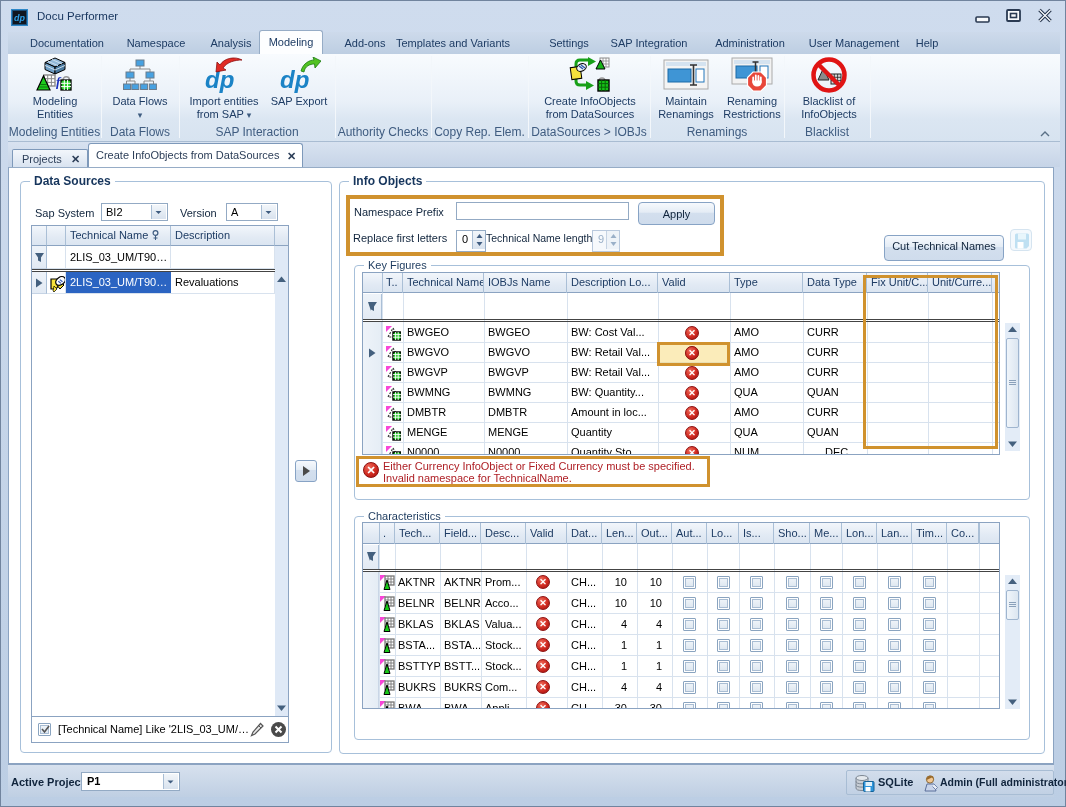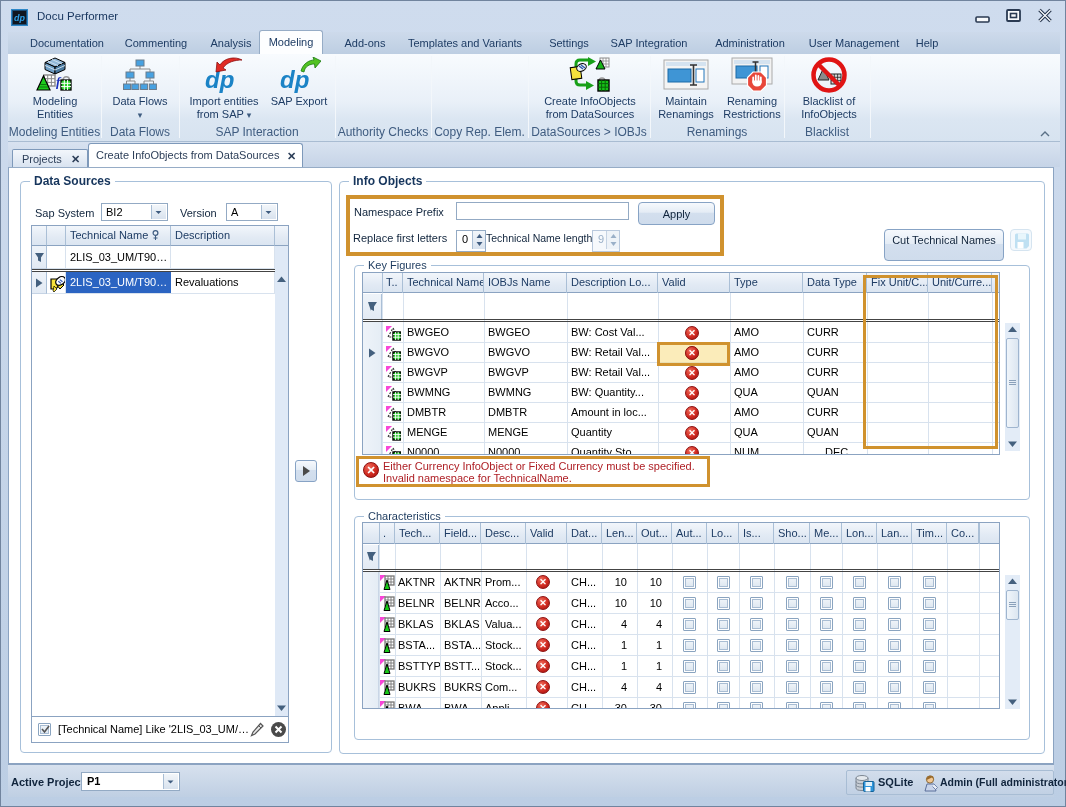--- a/index.html
+++ b/index.html
@@ -74,25 +74,25 @@
         <rect x="1" y="1" width="13" height="11" rx="1" fill="#f8fafc" stroke="#2a3a52" stroke-width="1.8"></rect>
         <rect x="4.5" y="4.5" width="6" height="4" fill="none" stroke="#2a3a52" stroke-width="1.6"></rect>
       </svg>
     <svg class="winbtn" style="left:1036px;top:7px" width="16" height="15" viewBox="0 0 16 15">
         <path d="M2.5 2 L13.5 13 M13.5 2 L2.5 13" stroke="#24344c" stroke-width="3.4"></path>
         <path d="M2.5 2 L13.5 13 M13.5 2 L2.5 13" stroke="#fdfeff" stroke-width="1.2"></path>
       </svg>
   </div>
   <div id="menurow">
     <div class="mtab" style="left:12px;width:94px">Documentation</div>
-    <div class="mtab" style="left:106px;width:84px">Commenting</div>
+    <div class="mtab" style="left:106px;width:84px">Namespace</div>
     <div class="mtab" style="left:190px;width:66px">Analysis</div>
     <div id="mtab-active" style="left:251px;width:64px">Modeling</div>
     <div class="mtab" style="left:322px;width:70px">Add-ons</div>
-    <div class="mtab" style="left:392px;width:130px">Templates and Variants</div>
+    <div class="mtab" style="left:380px;width:130px">Templates and Variants</div>
     <div class="mtab" style="left:531px;width:60px">Settings</div>
     <div class="mtab" style="left:591px;width:100px">SAP Integration</div>
     <div class="mtab" style="left:691px;width:102px">Administration</div>
     <div class="mtab" style="left:793px;width:106px">User Management</div>
     <div class="mtab" style="left:899px;width:40px">Help</div>
   </div>
   <div id="ribbon">
     <div class="rsep" style="left:93px"></div>
     <div class="rsep" style="left:171px"></div>
     <div class="rsep" style="left:327px"></div>
@@ -352,21 +352,21 @@
         </div>
 <div class="abs" style="left:146px;top:50px;color:#10243c;font-size:10.5px">Technical Name length</div>
 <div class="abs" style="left:252px;top:48px;width:28px;height:22px;background:#f6f9fc;border:1px solid #b9c9dd">
 <span style="position:absolute;left:5px;top:2px;color:#9ab0c8">9</span>
 <span style="position:absolute;right:0px;top:0px;width:13px;height:18px;background:#eef3f8;border-left:1px solid #c5d3e3">
 <svg width="13" height="18" viewBox="0 0 13 18">
               <polygon points="6.5,3 9.5,7 3.5,7" fill="#9ab0c8"></polygon>
               <polygon points="6.5,15 9.5,11 3.5,11" fill="#9ab0c8"></polygon>
             </svg></span>
         </div>
-<div class="btn" style="left:544px;top:47px;width:120px;height:32px;line-height:21px;border-radius:4px">Cut Technical Names</div>
+<div class="btn" style="left:544px;top:53px;width:120px;height:26px;line-height:21px;border-radius:4px">Cut Technical Names</div>
 <div class="abs" style="left:670px;top:47px;width:22px;height:22px;border:1px solid #d5e4f0;border-radius:4px;background:#f4f9fd">
 <svg width="18" height="18" viewBox="0 0 18 18" style="margin:2px">
             <path d="M2 3 Q2 1.5 3.5 1.5 H14.5 Q16 1.5 16 3 V14 L13.5 16.5 H3.5 Q2 16.5 2 15 Z" fill="#bfe0f2"></path>
             <rect x="5" y="1.5" width="8" height="6" fill="#e8f6fc"></rect>
             <rect x="4.5" y="10" width="6" height="6.5" fill="#fff"></rect>
           </svg></div>
 <div class="fs" style="left:14px;top:83px;width:676px;height:235px">
 <div class="fslabel" style="color:#1c3a5e">Key Figures</div>
 </div>
 <div class="grid" style="left:22px;top:90px;width:638px;height:183px">

